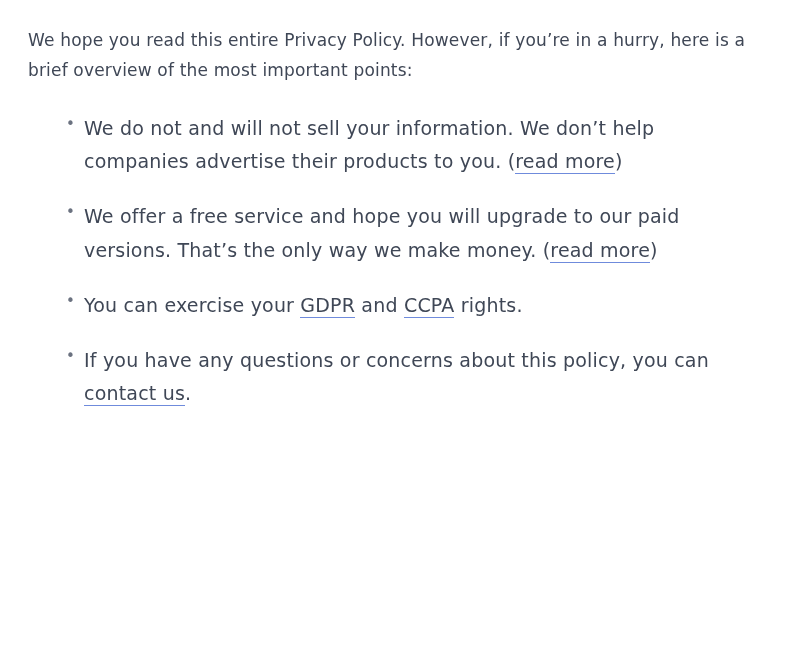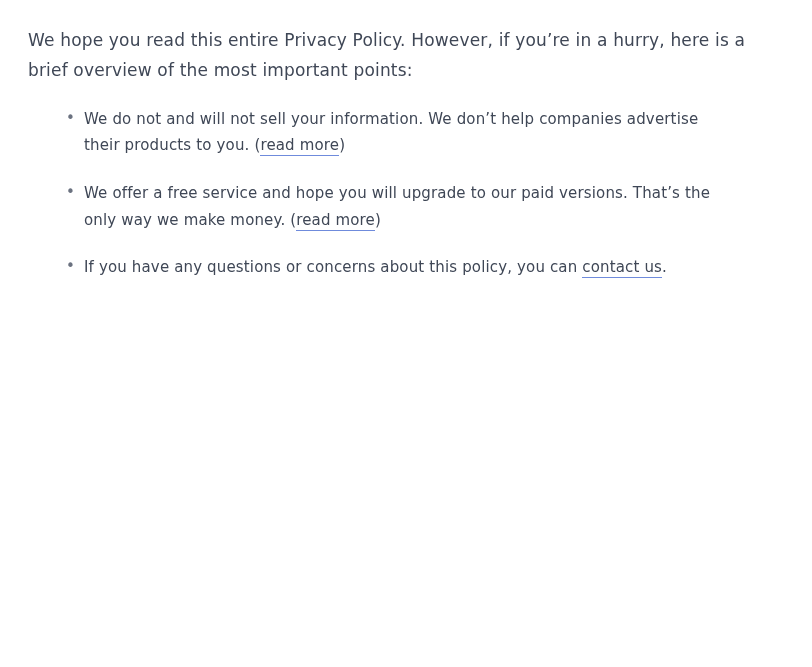--- a/index.html
+++ b/index.html
@@ -15,32 +15,32 @@
     overflow: hidden;
   }
   .page {
     padding: 26px 40px 0 28px;
     box-sizing: border-box;
   }
   .intro {
     font-size: 17px;
     line-height: 1.75;
     color: #3f4756;
-    margin: 0 0 20px 0;
+    margin: 0 0 26px 0;
     max-width: 740px;
     letter-spacing: 0.01em;
   }
   ul.points {
     list-style: none;
     margin: 0;
     padding: 0 0 0 56px;
   }
   ul.points > li {
     position: relative;
-    font-size: 15px;
+    font-size: 19px;
     line-height: 1.78;
     color: #3f4756;
     margin-bottom: 21px;
     max-width: 640px;
     letter-spacing: 0.01em;
   }
   ul.points > li::before {
     content: "\2022";
     position: absolute;
     left: -18px;
@@ -72,19 +72,22 @@
     <li>
       <span>We do not and will not sell your information. We don’t help companies advertise their products to you. </span><span class="paren">(</span><a class="doclink" href="#">read more</a><span class="paren">)</span>
     </li>
 
     <li>
       <span>We offer a free service and hope you will upgrade to our paid versions. That’s the only way we make money. </span><span class="paren">(</span><a class="doclink" href="#">read more</a><span class="paren">)</span>
     </li>
 
 
 
+    <li>
+      <span>You can exercise your </span><a class="doclink" href="#">GDPR</a><span> and </span><a class="doclink" href="#">CCPA</a><span> rights.</span>
+    </li>
 
     <li>
       <span>If you have any questions or concerns about this policy, you can </span><a class="doclink" href="#">contact us</a><span>.</span>
     </li>
 
   </ul>
 </div>
 
 </body></html>

